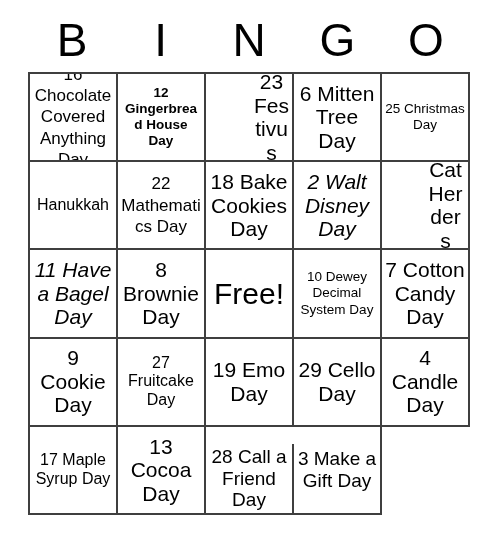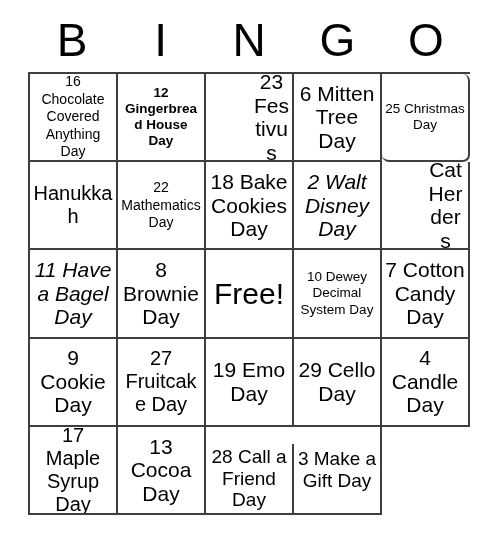--- a/index.html
+++ b/index.html
@@ -73,23 +73,23 @@
 
   .cell-text {
     display: block;
     width: 100%;
     line-height: 1.12;
     word-wrap: break-word;
     hyphens: none;
   }
 
   
-  .fs-xs  { font-size: 14px; line-height: 1.25; text-align: center; }
+  .fs-xs  { font-size: 17px; line-height: 1.25; text-align: center; }
   .fs-sm  { font-size: 13.5px; line-height: 1.2;  }
-  .fs-md  { font-size: 20px;   line-height: 1.16; }
+  .fs-md  { font-size: 16px;   line-height: 1.16; }
   .fs-lg  { font-size: 19px;   line-height: 1.13; }
   .fs-xl  { font-size: 21px;   line-height: 1.12; }
   .fs-free{ font-size: 30px;   line-height: 1.05; }
 </style>
 </head>
 <body style="background: rgb(255, 255, 255); color: rgb(0, 0, 0);">
 
 <div class="card">
 
   <div class="header">
@@ -117,21 +117,21 @@
     </div>
     <div class="cell" style="border-color: rgb(63, 63, 63); font-weight: bold;">
       <span class="cell-text fs-sm">12 Gingerbread House Day</span>
     </div>
     <div class="cell" style="border-color: rgb(63, 63, 63); padding-left: 48px;">
       <span class="cell-text fs-xl">23 Festivus</span>
     </div>
     <div class="cell" style="border-color: rgb(63, 63, 63);">
       <span class="cell-text fs-xl">6 Mitten Tree Day</span>
     </div>
-    <div class="cell" style="border-color: rgb(63, 63, 63); border-radius: 7px;">
+    <div class="cell" style="border-color: rgb(63, 63, 63);">
       <span class="cell-text fs-sm">25 Christmas Day</span>
     </div>
 
     <div class="cell" style="border-color: rgb(63, 63, 63);">
       <span class="cell-text fs-md">Hanukkah</span>
     </div>
     <div class="cell" style="border-color: rgb(63, 63, 63);">
       <span class="cell-text fs-xs">22 Mathematics Day</span>
     </div>
     <div class="cell" style="border-color: rgb(63, 63, 63);">

